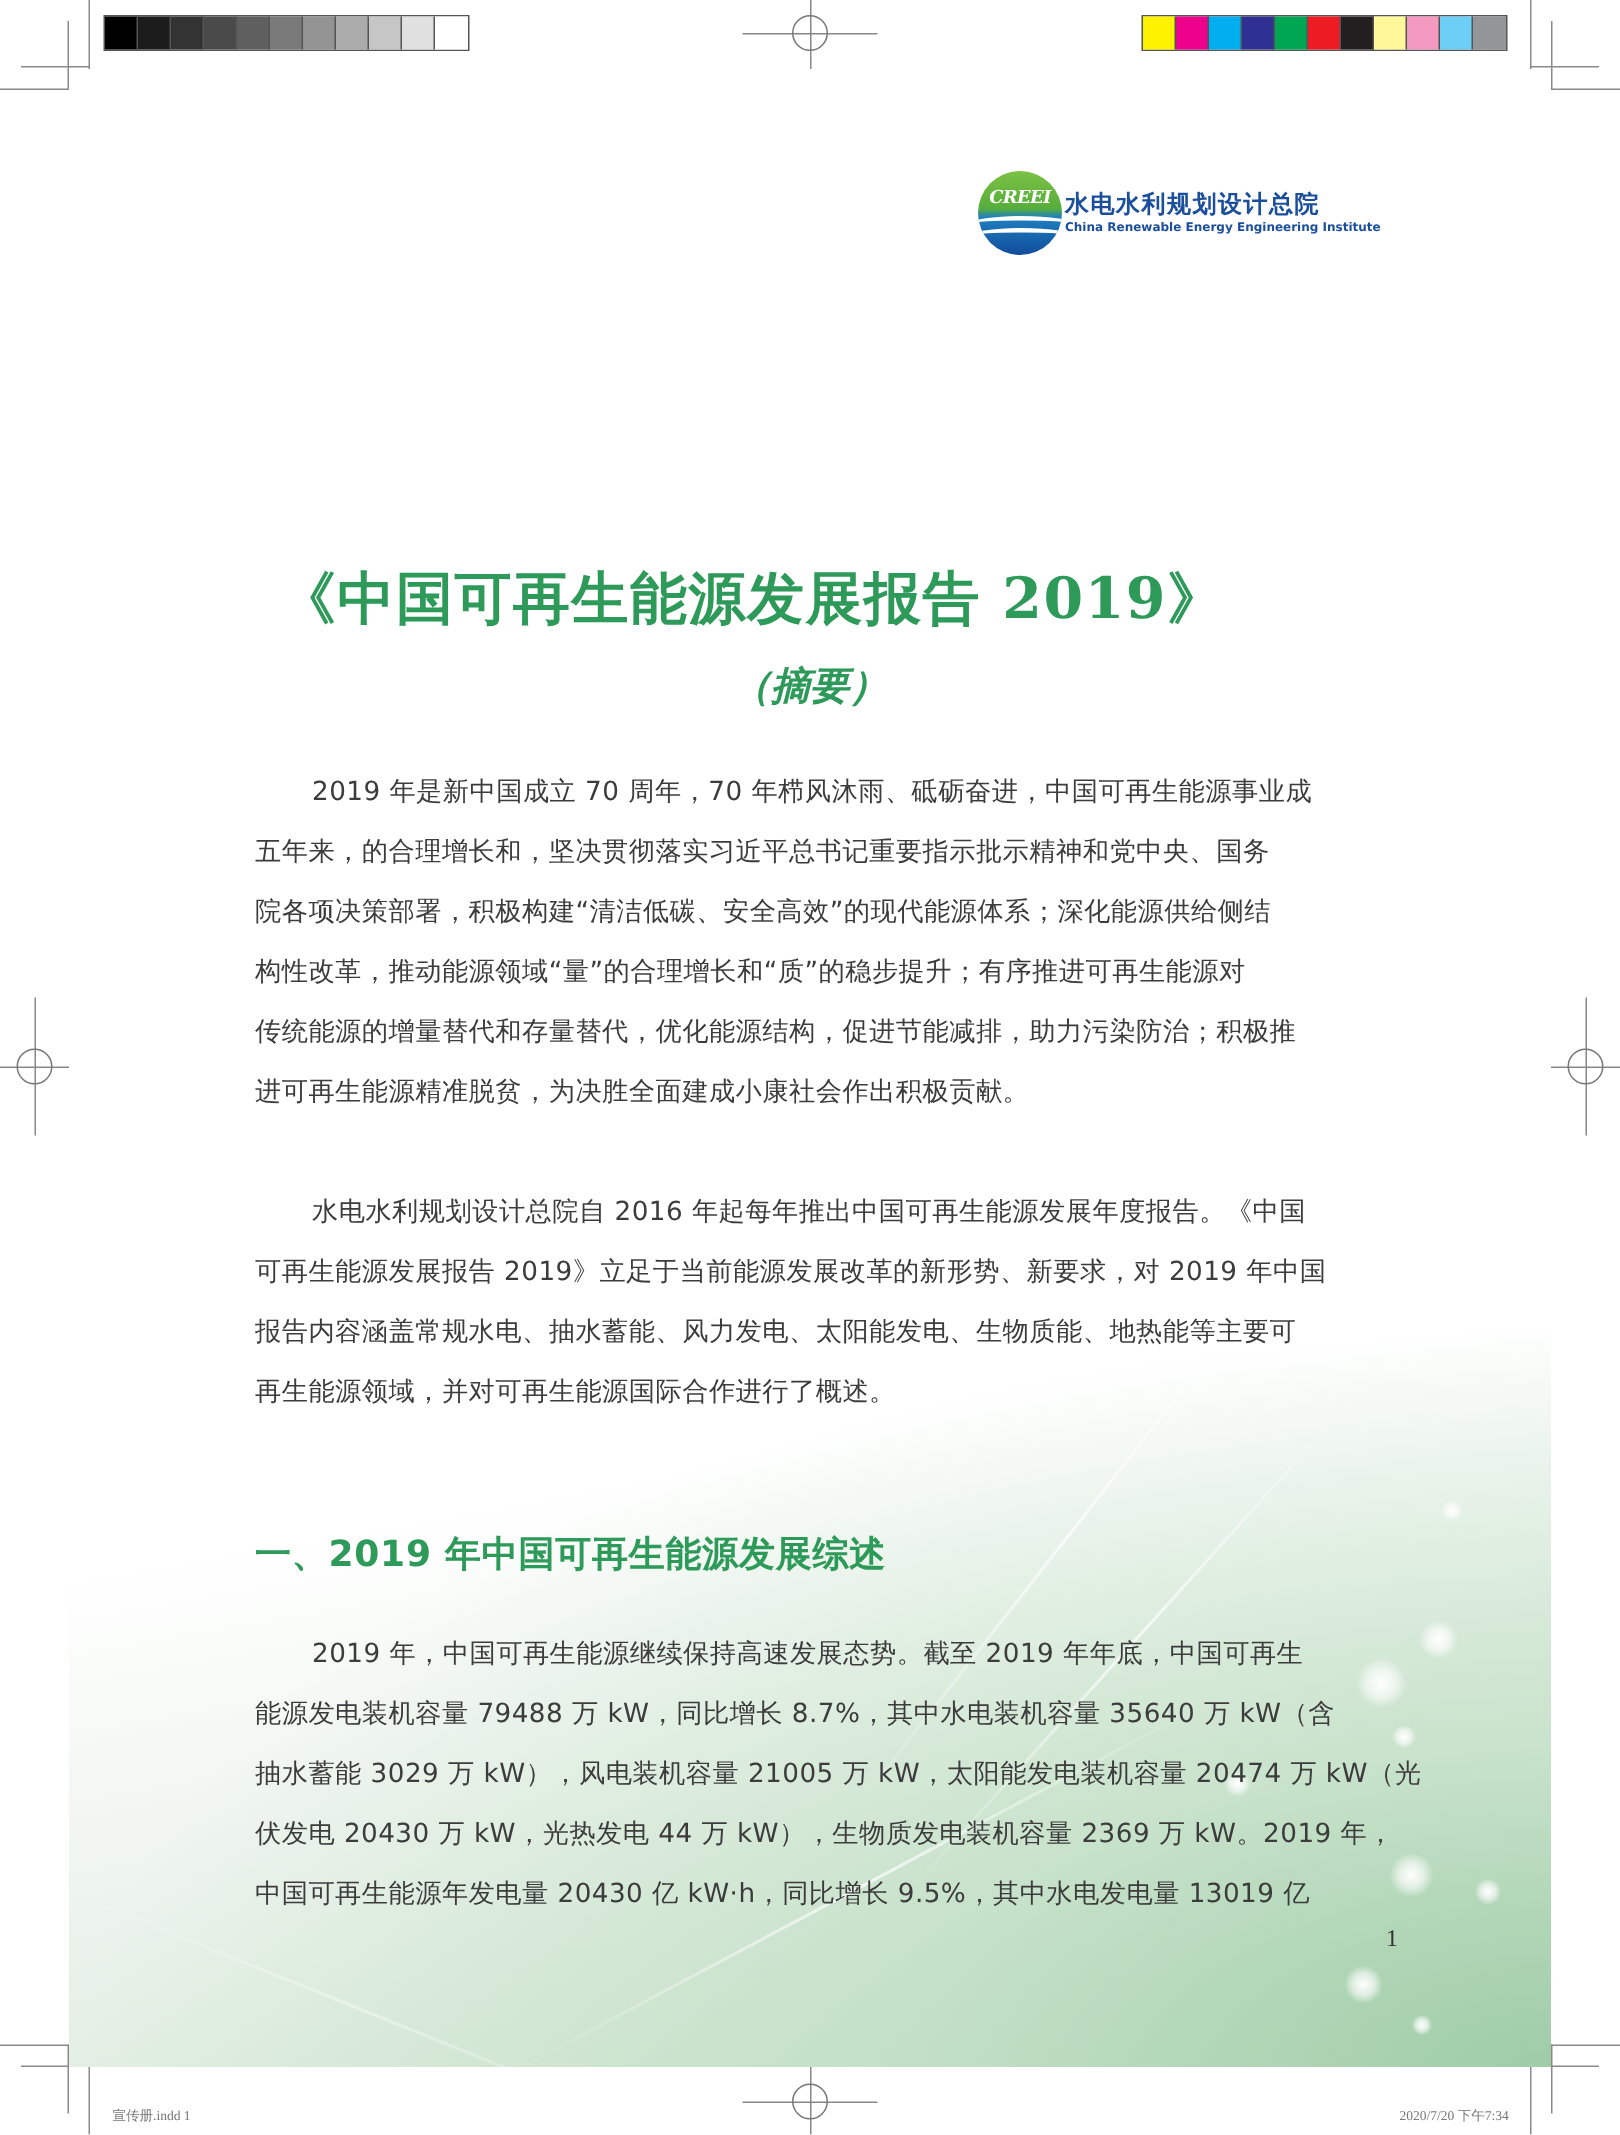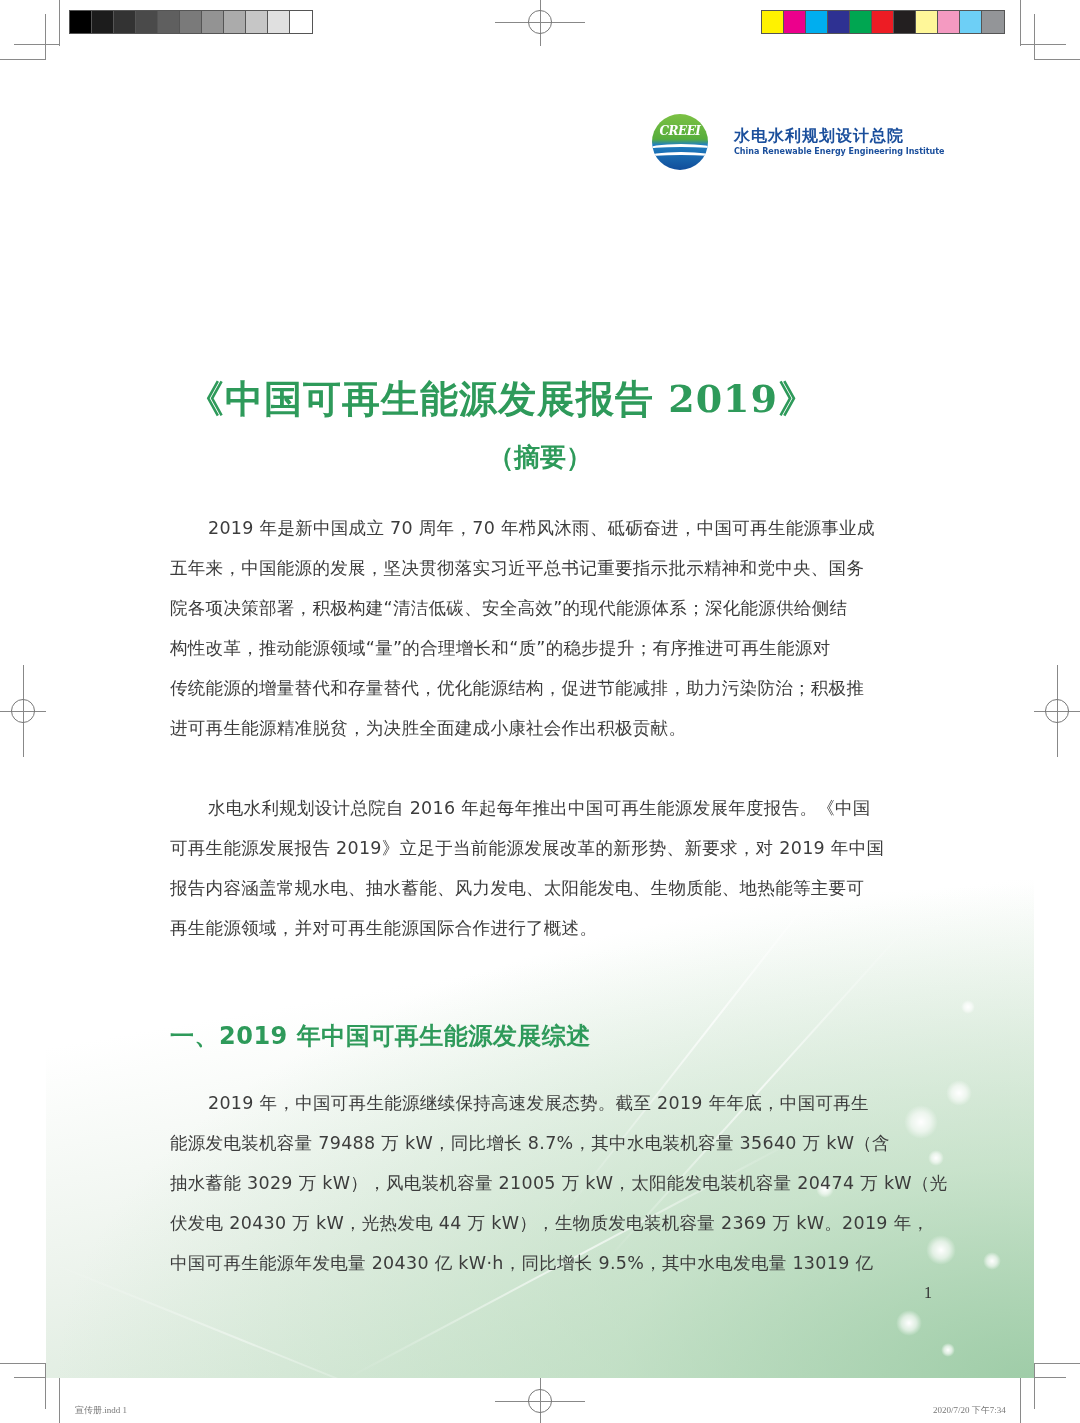--- a/index.html
+++ b/index.html
@@ -32,29 +32,29 @@
   }
   .streak { position:absolute; background:linear-gradient(90deg, rgba(255,255,255,0), rgba(255,255,255,0.7), rgba(255,255,255,0)); height:2px; transform-origin:left center; }
   .sparkle { position:absolute; border-radius:50%; background:radial-gradient(circle, rgba(255,255,255,1) 0%, rgba(255,255,255,0.6) 40%, rgba(255,255,255,0) 70%); }
 
   
   .logo { position:absolute; left:652px; top:114px; display:flex; align-items:center; }
   .logo-mark { width:56px; height:56px; border-radius:50%; position:relative; overflow:hidden;
     background:linear-gradient(180deg,#7cc144 0%,#56ad3c 45%,#1f7fc1 55%,#114d9a 100%); }
   .logo-mark .txt { position:absolute; top:10px; left:0; width:100%; text-align:center; color:#fff; font-style:italic; font-weight:bold; font-size:12px; font-family:"DejaVu Serif",serif; letter-spacing:-0.5px; }
   .logo-mark .wave { position:absolute; left:-6px; width:70px; height:8px; border-top:3px solid #fff; border-radius:50%; }
-  .logo-text { margin-left:26px; }
+  .logo-text { margin-left:2px; }
   .logo-cn { font-size:16px; font-weight:bold; color:#1b4f9c; letter-spacing:1px; line-height:20px; }
   .logo-en { font-size:8px; font-weight:bold; color:#1b4f9c; line-height:12px; }
 
   
   .title { position:absolute; left:0; width:1003px; top:374px; text-align:center;
     font-family:"DejaVu Serif","Liberation Serif",serif; font-weight:bold; font-size:38px; color:#2e9a5a; letter-spacing:1px; }
   .subtitle { position:absolute; left:0; width:1080px; top:440px; text-align:center;
-    font-family:"DejaVu Serif","Liberation Serif",serif; font-weight:bold; font-size:26px; color:#2e9a5a; }
+    font-family:"DejaVu Serif","Liberation Serif",serif; font-weight:bold; font-size:26px; color:#2e9a5a;font-style:italic; }
 
   
   .para { position:absolute; left:170px; width:760px; font-size:17.5px; line-height:40px; color:#3c3c3c; text-align:justify; letter-spacing:0.3px; }
   .para .ln { display:block; white-space:nowrap; }
   .para .ln.indent { padding-left:38px; }
 
   .section-head { position:absolute; left:170px; top:1020px; font-size:24px; font-weight:bold; color:#2e9a5a; letter-spacing:0.5px; }
 
   .pagenum { position:absolute; left:924px; top:1284px; font-family:"Liberation Serif",serif; font-size:16px; color:#333; }
   .slug-left { position:absolute; left:75px; top:1404px; font-size:9px; color:#777; font-family:"Liberation Serif",serif; }
@@ -157,21 +157,21 @@
     <div class="logo-cn">水电水利规划设计总院</div>
     <div class="logo-en">China Renewable Energy Engineering Institute</div>
   </div>
 </div>
 
 <div class="title">《中国可再生能源发展报告 2019》</div>
 <div class="subtitle">（摘要）</div>
 
 <div class="para" style="top:508px;">
   <span class="ln indent">2019 年是新中国成立 70 周年，70 年栉风沐雨、砥砺奋进，中国可再生能源事业成</span>
-  <span class="ln">五年来，中国能源的发展，坚决贯彻落实习近平总书记重要指示批示精神和党中央、国务</span>
+  <span class="ln">五年来，的合理增长和，坚决贯彻落实习近平总书记重要指示批示精神和党中央、国务</span>
   <span class="ln">院各项决策部署，积极构建“清洁低碳、安全高效”的现代能源体系；深化能源供给侧结</span>
   <span class="ln">构性改革，推动能源领域“量”的合理增长和“质”的稳步提升；有序推进可再生能源对</span>
   <span class="ln">传统能源的增量替代和存量替代，优化能源结构，促进节能减排，助力污染防治；积极推</span>
   <span class="ln">进可再生能源精准脱贫，为决胜全面建成小康社会作出积极贡献。</span>
 </div>
 
 <div class="para" style="top:788px;">
   <span class="ln indent">水电水利规划设计总院自 2016 年起每年推出中国可再生能源发展年度报告。《中国</span>
   <span class="ln">可再生能源发展报告 2019》立足于当前能源发展改革的新形势、新要求，对 2019 年中国</span>
   <span class="ln">报告内容涵盖常规水电、抽水蓄能、风力发电、太阳能发电、生物质能、地热能等主要可</span>

